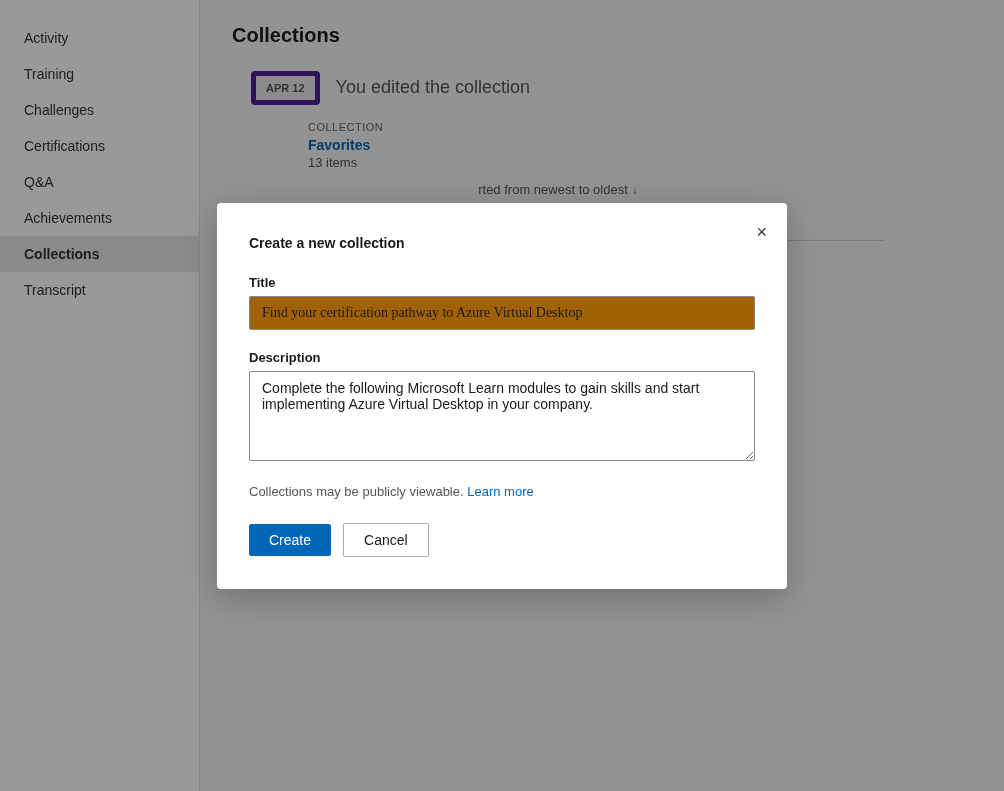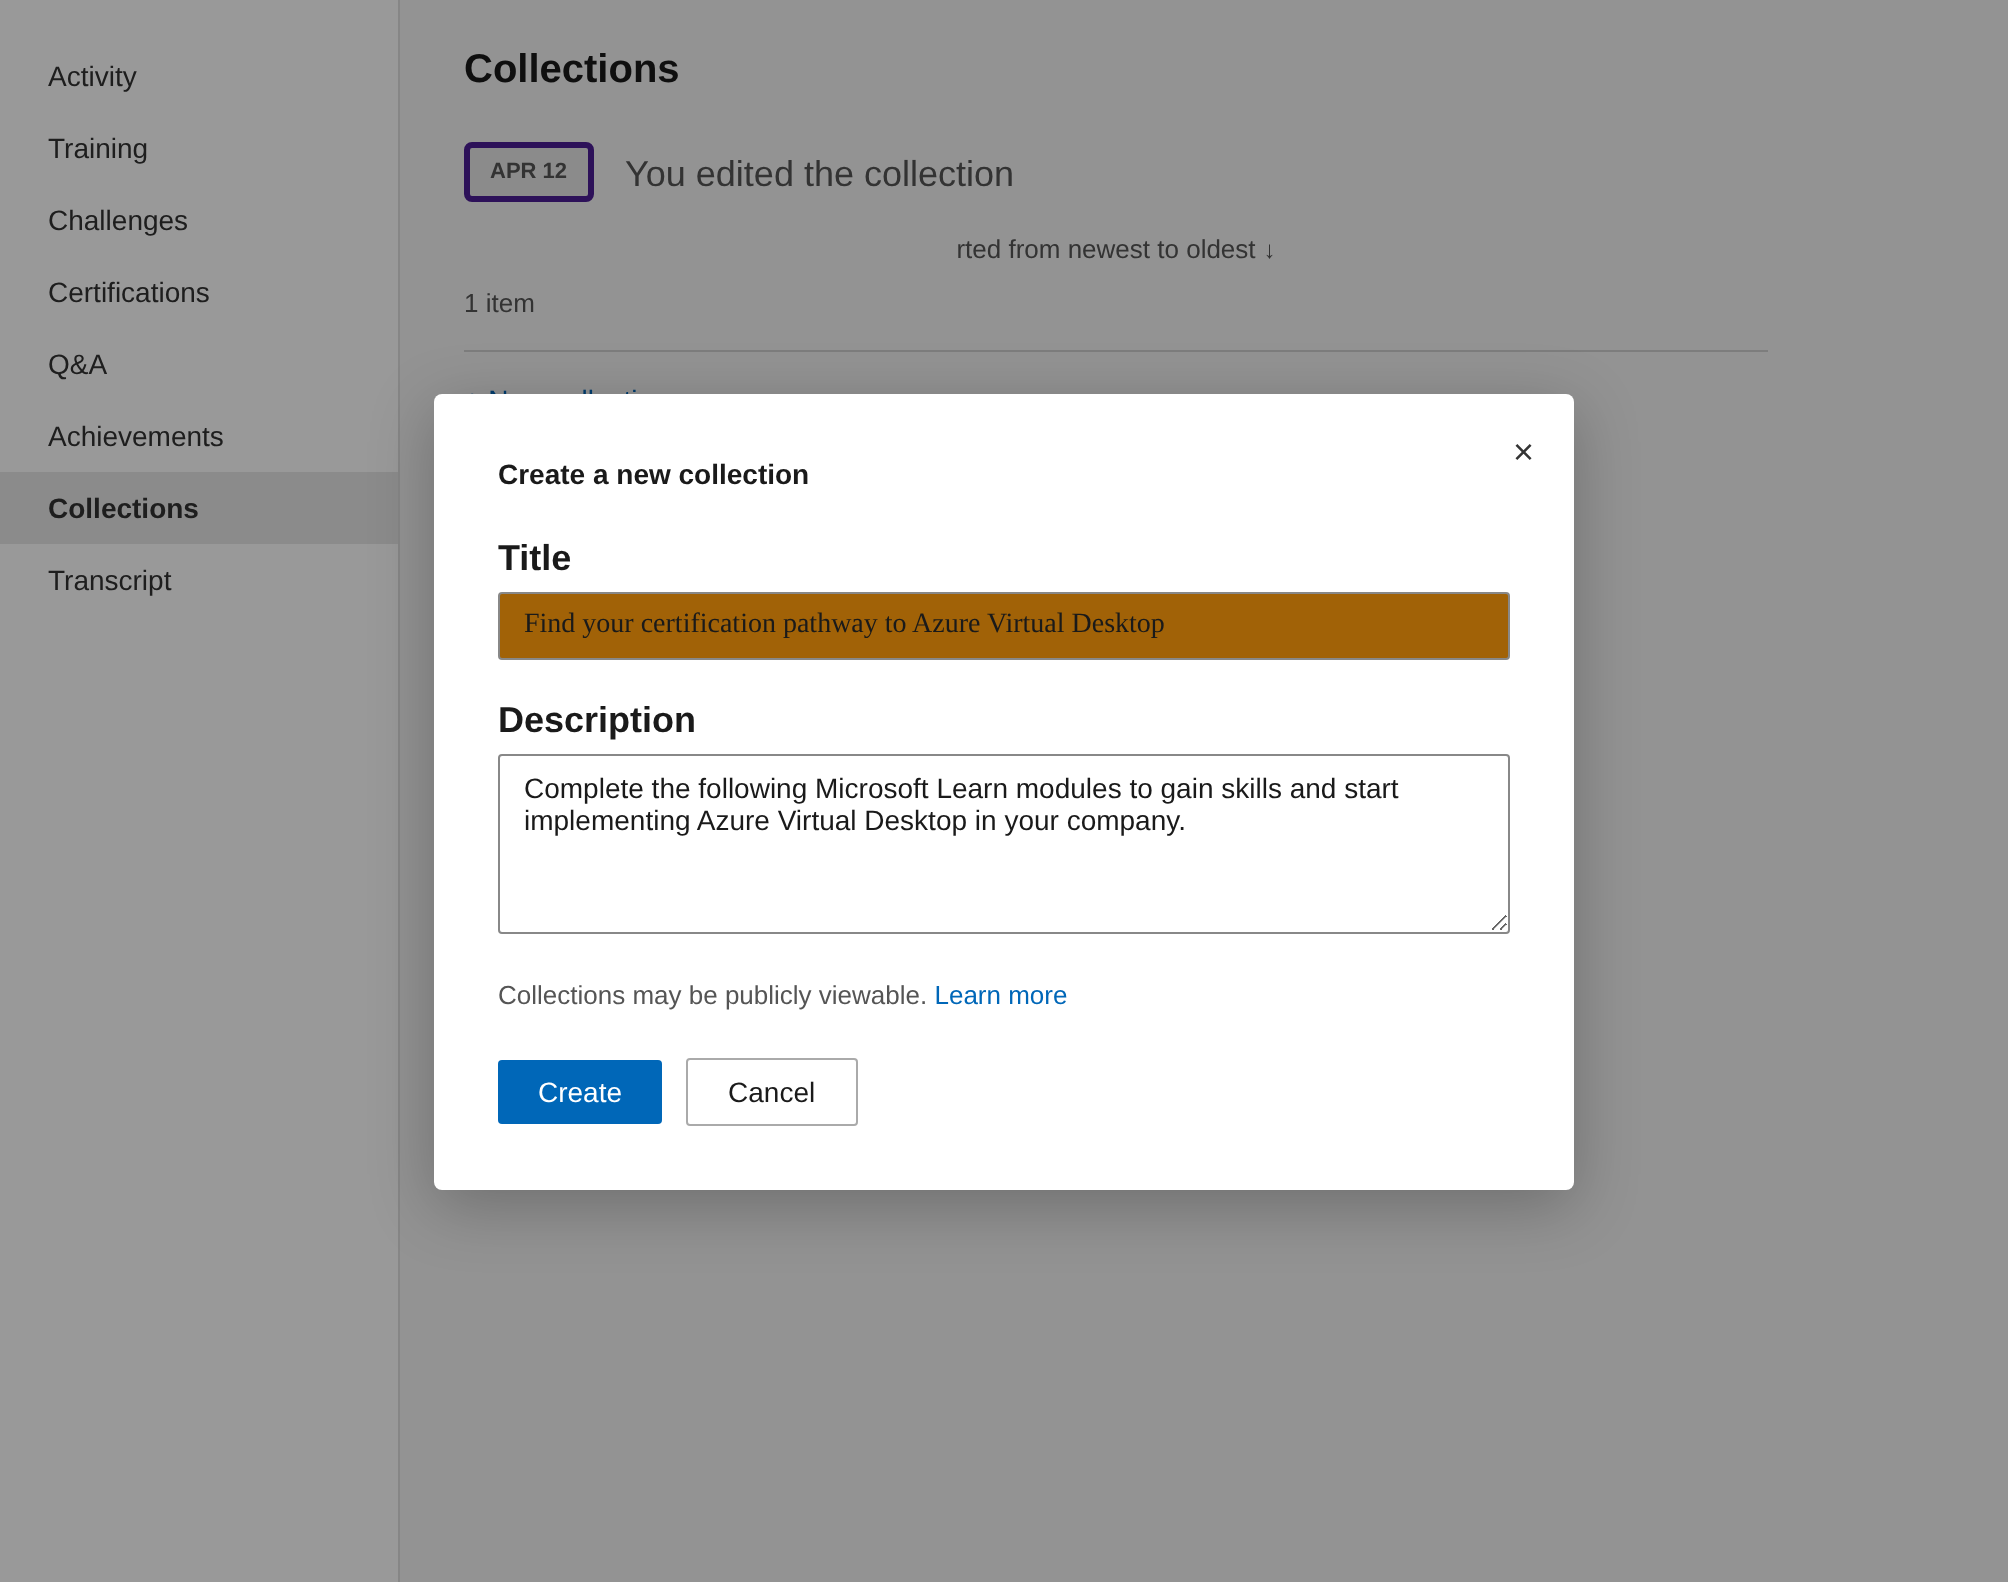--- a/index.html
+++ b/index.html
@@ -55,30 +55,31 @@
     }
 
     
     .history-entry {
       display: flex;
       align-items: flex-start;
       margin-bottom: 16px;
     }
     .date-badge {
       background: #e8e8e8;
-      border: 3px solid #4c1d95;
+      border: 5px solid #4c1d95;
       border-radius: 4px;
       padding: 6px 10px;
       font-size: 11px;
       font-weight: 600;
       color: #555;
       text-align: center;
       min-width: 60px;
       margin-right: 16px;
       text-transform: uppercase;
+      margin-left: 19px;
     }
     .history-text {
       color: #555;
       padding-top: 6px;
       font-size: 18px;
     }
 
     .collection-entry {
       margin-top: 8px;
       margin-left: 76px;
@@ -178,21 +179,21 @@
     }
 
     .modal-title {
       font-size: 14px;
       font-weight: 600;
       color: #1a1a1a;
       margin-bottom: 24px;
     }
 
     .form-label {
-      font-size: 18px;
+      font-size: 13px;
       font-weight: 600;
       color: #1a1a1a;
       margin-bottom: 6px;
       display: block;
     }
 
     .form-input {
       width: 100%;
       padding: 8px 12px;
       border: 1px solid #888;
@@ -279,20 +280,25 @@
   </nav>
 
   <main class="main-content">
     <h1 class="page-title">Collections</h1>
 
     <div class="history-entry">
       <div class="date-badge">APR 12</div>
       <div class="history-text">You edited the collection</div>
     </div>
 
+    <div class="collection-entry">
+      <div class="collection-label">COLLECTION</div>
+      <a class="collection-name">Favorites</a>
+      <div class="collection-count">13 items</div>
+    </div>
 
     <div class="sort-line">
       <span>rted from newest to oldest</span>
       <span class="sort-arrow">↓</span>
     </div>
 
     <div class="items-count">1 item</div>
 
     <hr class="divider">
 

